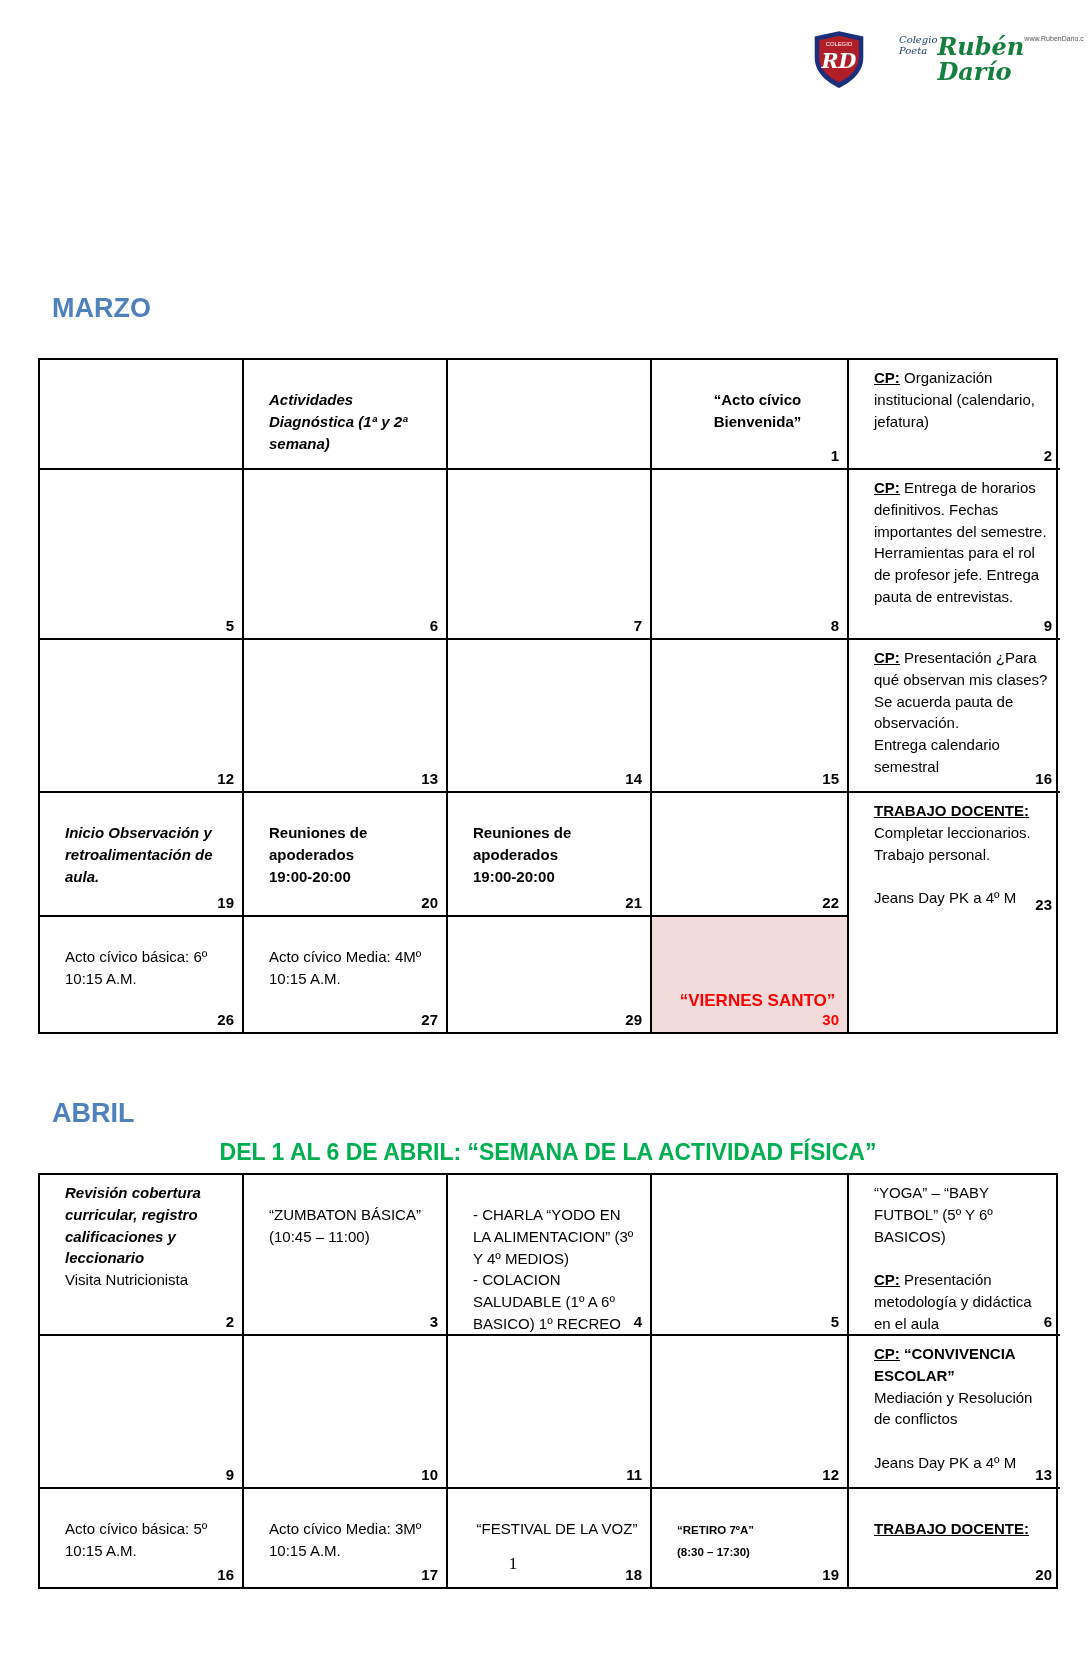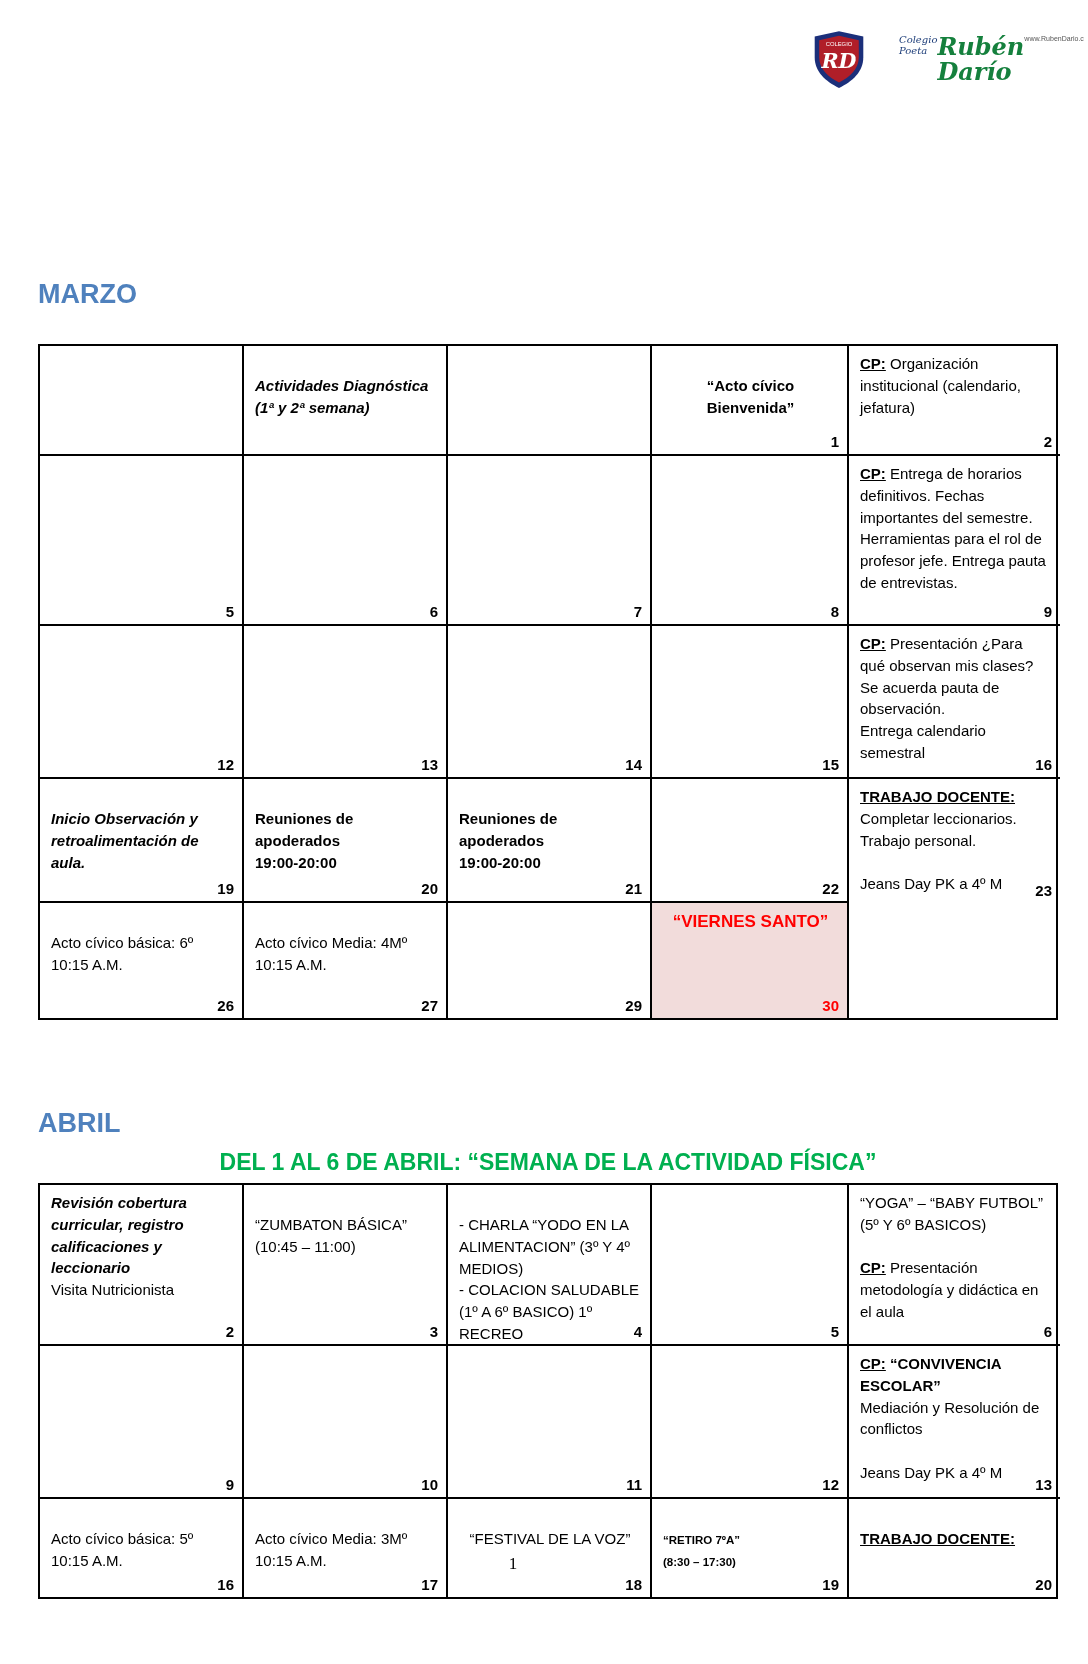--- a/index.html
+++ b/index.html
@@ -22,37 +22,37 @@
   .logo-url{font-size:7px;color:#555;text-align:right;margin-top:1px}
 
   
   .titles{position:absolute;top:108px;left:0;width:1056px;text-align:center;color:var(--navy);font-weight:bold}
   .t1{font-size:29px;line-height:1.05;margin:0}
   .t2,.t3{font-size:35px;line-height:1.0;margin:10px 0 0}
 
   
   .section{position:absolute;left:38px;width:1020px}
   .sec-marzo{top:281px}
-  .sec-abril{top:1110px}
-  .month-h{color:var(--blue);font-size:27px;font-weight:bold;margin:0;line-height:1}
+  .sec-abril{top:1086px}
+  .month-h{color:var(--blue);font-size:27px;font-weight:bold;margin:14px;line-height:1}
   .subtitle{color:var(--green);font-size:23px;font-weight:bold;text-align:center;margin:14px 0 0;line-height:1}
 
   
   .cal{display:grid;grid-template-columns:204px 204px 204px 197px 211px;border:2px solid #000;background:#fff}
   #table-marzo{margin-top:36px;grid-template-rows:110px 170px 153px 124px 115px}
   #table-abril{margin-top:9px;grid-template-rows:161px 153px 98px}
-  .cell{position:relative;border-right:2px solid #000;border-bottom:2px solid #000;padding:7px 9px 18px 11px;font-size:15px;line-height:1.45;overflow:hidden}
+  .cell{position:relative;border-right:2px solid #000;border-bottom:2px solid #000;padding:7px 9px 18px 25px;font-size:15px;line-height:1.45;overflow:hidden}
   .cal .cell:nth-child(5n){border-right:0}
   .cal .cell:nth-last-child(-n+5){border-bottom:0}
   .ctext{white-space:pre-line}
   .day{position:absolute;right:8px;bottom:1px;font-weight:bold;font-size:15px}
   .day.red{color:var(--red)}
   .hl{background:var(--pink)}
   .ctr{text-align:center}
-  .vctr{display:flex;align-items:flex-start;justify-content:center}
+  .vctr{display:flex;align-items:flex-end;justify-content:center}
   .vctr .ctext{width:100%}
   .padtop .ctext{padding-top:22px}
 
   
   .fb{font-weight:bold}
   .fi{font-style:italic}
   .fu{text-decoration:underline}
   .fr{color:var(--red)}
   .fs{font-size:11.5px}
   .fl{font-size:17px}

